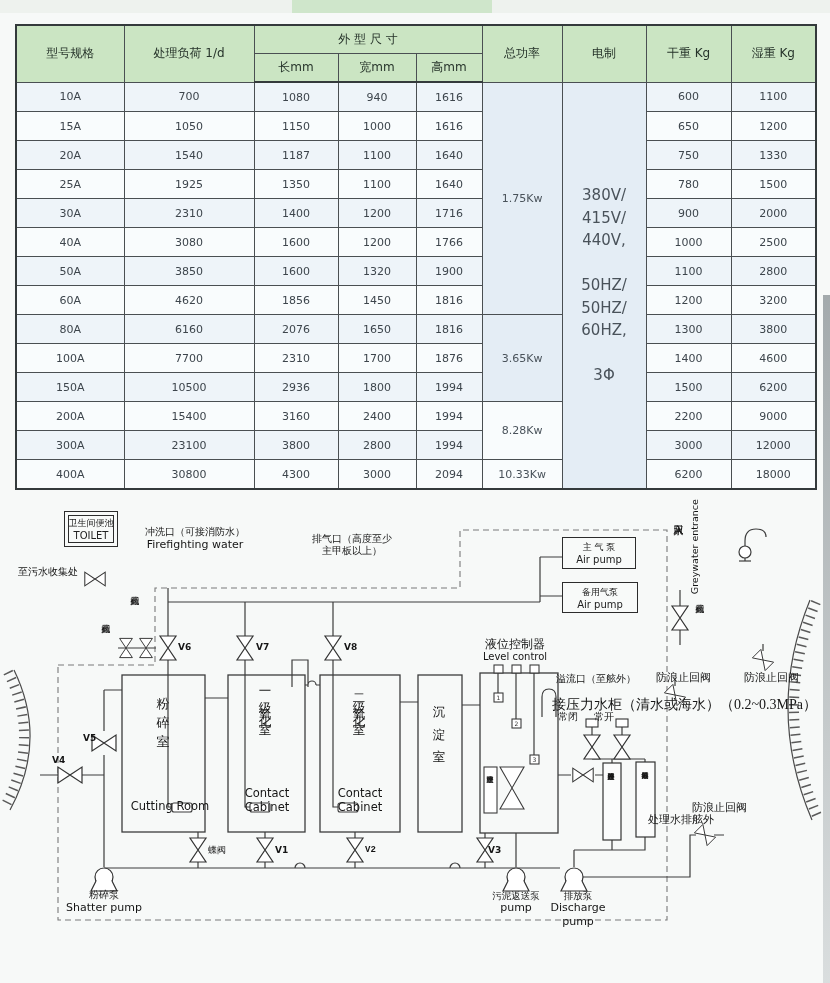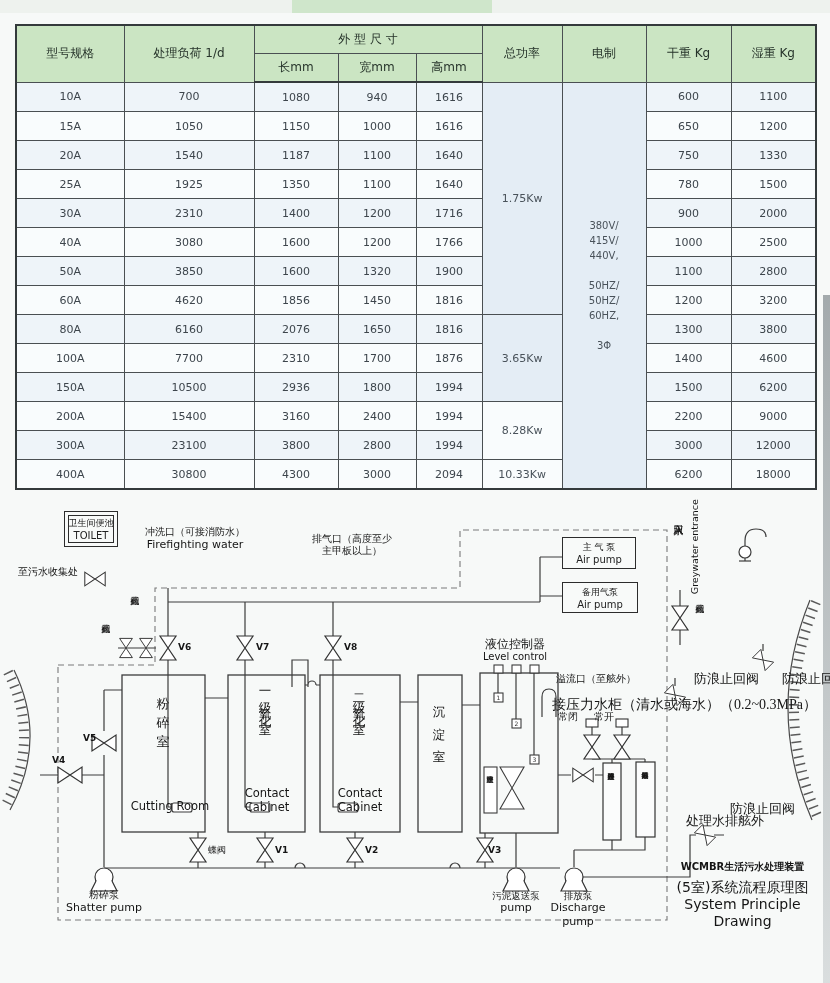--- a/index.html
+++ b/index.html
@@ -13,37 +13,37 @@
 
   
   #spec{position:absolute;left:15px;top:24px;border-collapse:collapse;table-layout:fixed;width:800px;}
   #spec th,#spec td{border:1px solid #4a4f52;text-align:center;vertical-align:middle;
       font-family:"DejaVu Sans",sans-serif;padding:0;overflow:hidden;}
   #spec{border:2px solid #343a3c;}
   #spec th{background:#cbe5c3;color:#26332a;font-weight:normal;font-size:12px;height:27px;}
   #spec td{font-size:11px;color:#3d454c;height:28px;background:#eef4f9;}
   #spec tr.alt td{background:#f9fcfd;}
   #spec td.merged{background:#e4edf5;font-size:11px;color:#49525a;}
-  #spec td.electric{white-space:pre-line;line-height:1.5;font-size:10px;}
+  #spec td.electric{white-space:pre-line;line-height:1.5;font-size:15px;}
   #spec thead tr:last-child th{border-bottom:2px solid #343a3c;}
 
   
   #diagram{position:absolute;left:0;top:505px;width:830px;height:478px;}
   #diagram svg{position:absolute;left:0;top:0;}
   .lbl{position:absolute;font-family:"DejaVu Sans",sans-serif;color:#151515;white-space:nowrap;line-height:1.2;text-align:center;}
   .ctr{text-align:center;}
   .vtext{writing-mode:vertical-rl;text-orientation:upright;white-space:normal;}
   .boxed{position:absolute;border:1.4px solid #2c2c2c;display:flex;flex-direction:column;
          align-items:center;justify-content:center;background:#f8faf9;}
   .dbl{outline:1px solid #2c2c2c;outline-offset:-5px;}
   .rot90{transform:rotate(-90deg);transform-origin:center;}
   .wrap{white-space:normal;}
   #note{position:absolute;left:68px;top:947px;width:745px;font-size:10px;color:#1c1c1c;
         font-family:"DejaVu Sans",sans-serif;}
-  .small8{font-size:13px;margin-left:38px;} .small9{font-size:9px;} .small10{font-size:10px;}
+  .small8{font-size:11px;} .small9{font-size:9px;} .small10{font-size:10px;}
 </style>
 </head>
 <body>
 
 <div id="page">
   <div id="topstrip"></div>
   <div id="topgreen"></div>
   <div id="edgesmudge"></div>
 
   <table id="spec">
@@ -393,36 +393,31 @@
     <div class="lbl small10" style="left:594px;top:206px;">常开</div>
 
     <div class="lbl vtext" style="left:606px;top:262px;font-size:7px;">外置膜法处理器</div>
     <div class="lbl vtext" style="left:640px;top:261px;font-size:7px;">紫外线消毒器</div>
 
     <div class="lbl small8" style="left:692px;top:296px;">防浪止回阀</div>
     <div class="lbl small8" style="left:648px;top:308px;">处理水排舷外</div>
 
     <div class="lbl small9" style="left:208px;top:340px;">蝶阀</div>
     <div class="lbl small9" style="left:275px;top:340px;font-weight:bold;">V1</div>
-    <div class="lbl small9" style="left:365px;top:340px;font-weight:bold;">V2</div>
+    <div class="lbl small9" style="left:365px;top:340px;font-weight:bold;font-family:Liberation Mono, monospace;">V2</div>
     <div class="lbl small9" style="left:488px;top:340px;font-weight:bold;">V3</div>
 
     <div class="lbl ctr" style="left:58px;top:384px;width:92px;white-space:normal;">
       <div class="small10">粉碎泵</div>
       <div style="font-size:11px">Shatter pump</div>
     </div>
     <div class="lbl ctr" style="left:484px;top:385px;width:64px;white-space:normal;">
       <div style="font-size:9.5px">污泥返送泵</div>
       <div style="font-size:11px">pump</div>
     </div>
     <div class="lbl ctr" style="left:536px;top:385px;width:84px;white-space:normal;">
       <div style="font-size:9.5px">排放泵</div>
       <div style="font-size:11px">Discharge pump</div>
     </div>
 
-    <div class="lbl ctr" style="left:655px;top:356px;width:175px;white-space:normal;">
-      <div style="font-size:10px;font-weight:bold;">WCMBR生活污水处理装置</div>
-      <div style="font-size:14px;margin-top:6px;">(5室)系统流程原理图</div>
-      <div style="font-size:14px;">System Principle Drawing</div>
-    </div>
   </div>
 
 </div>
 
 </body></html>

